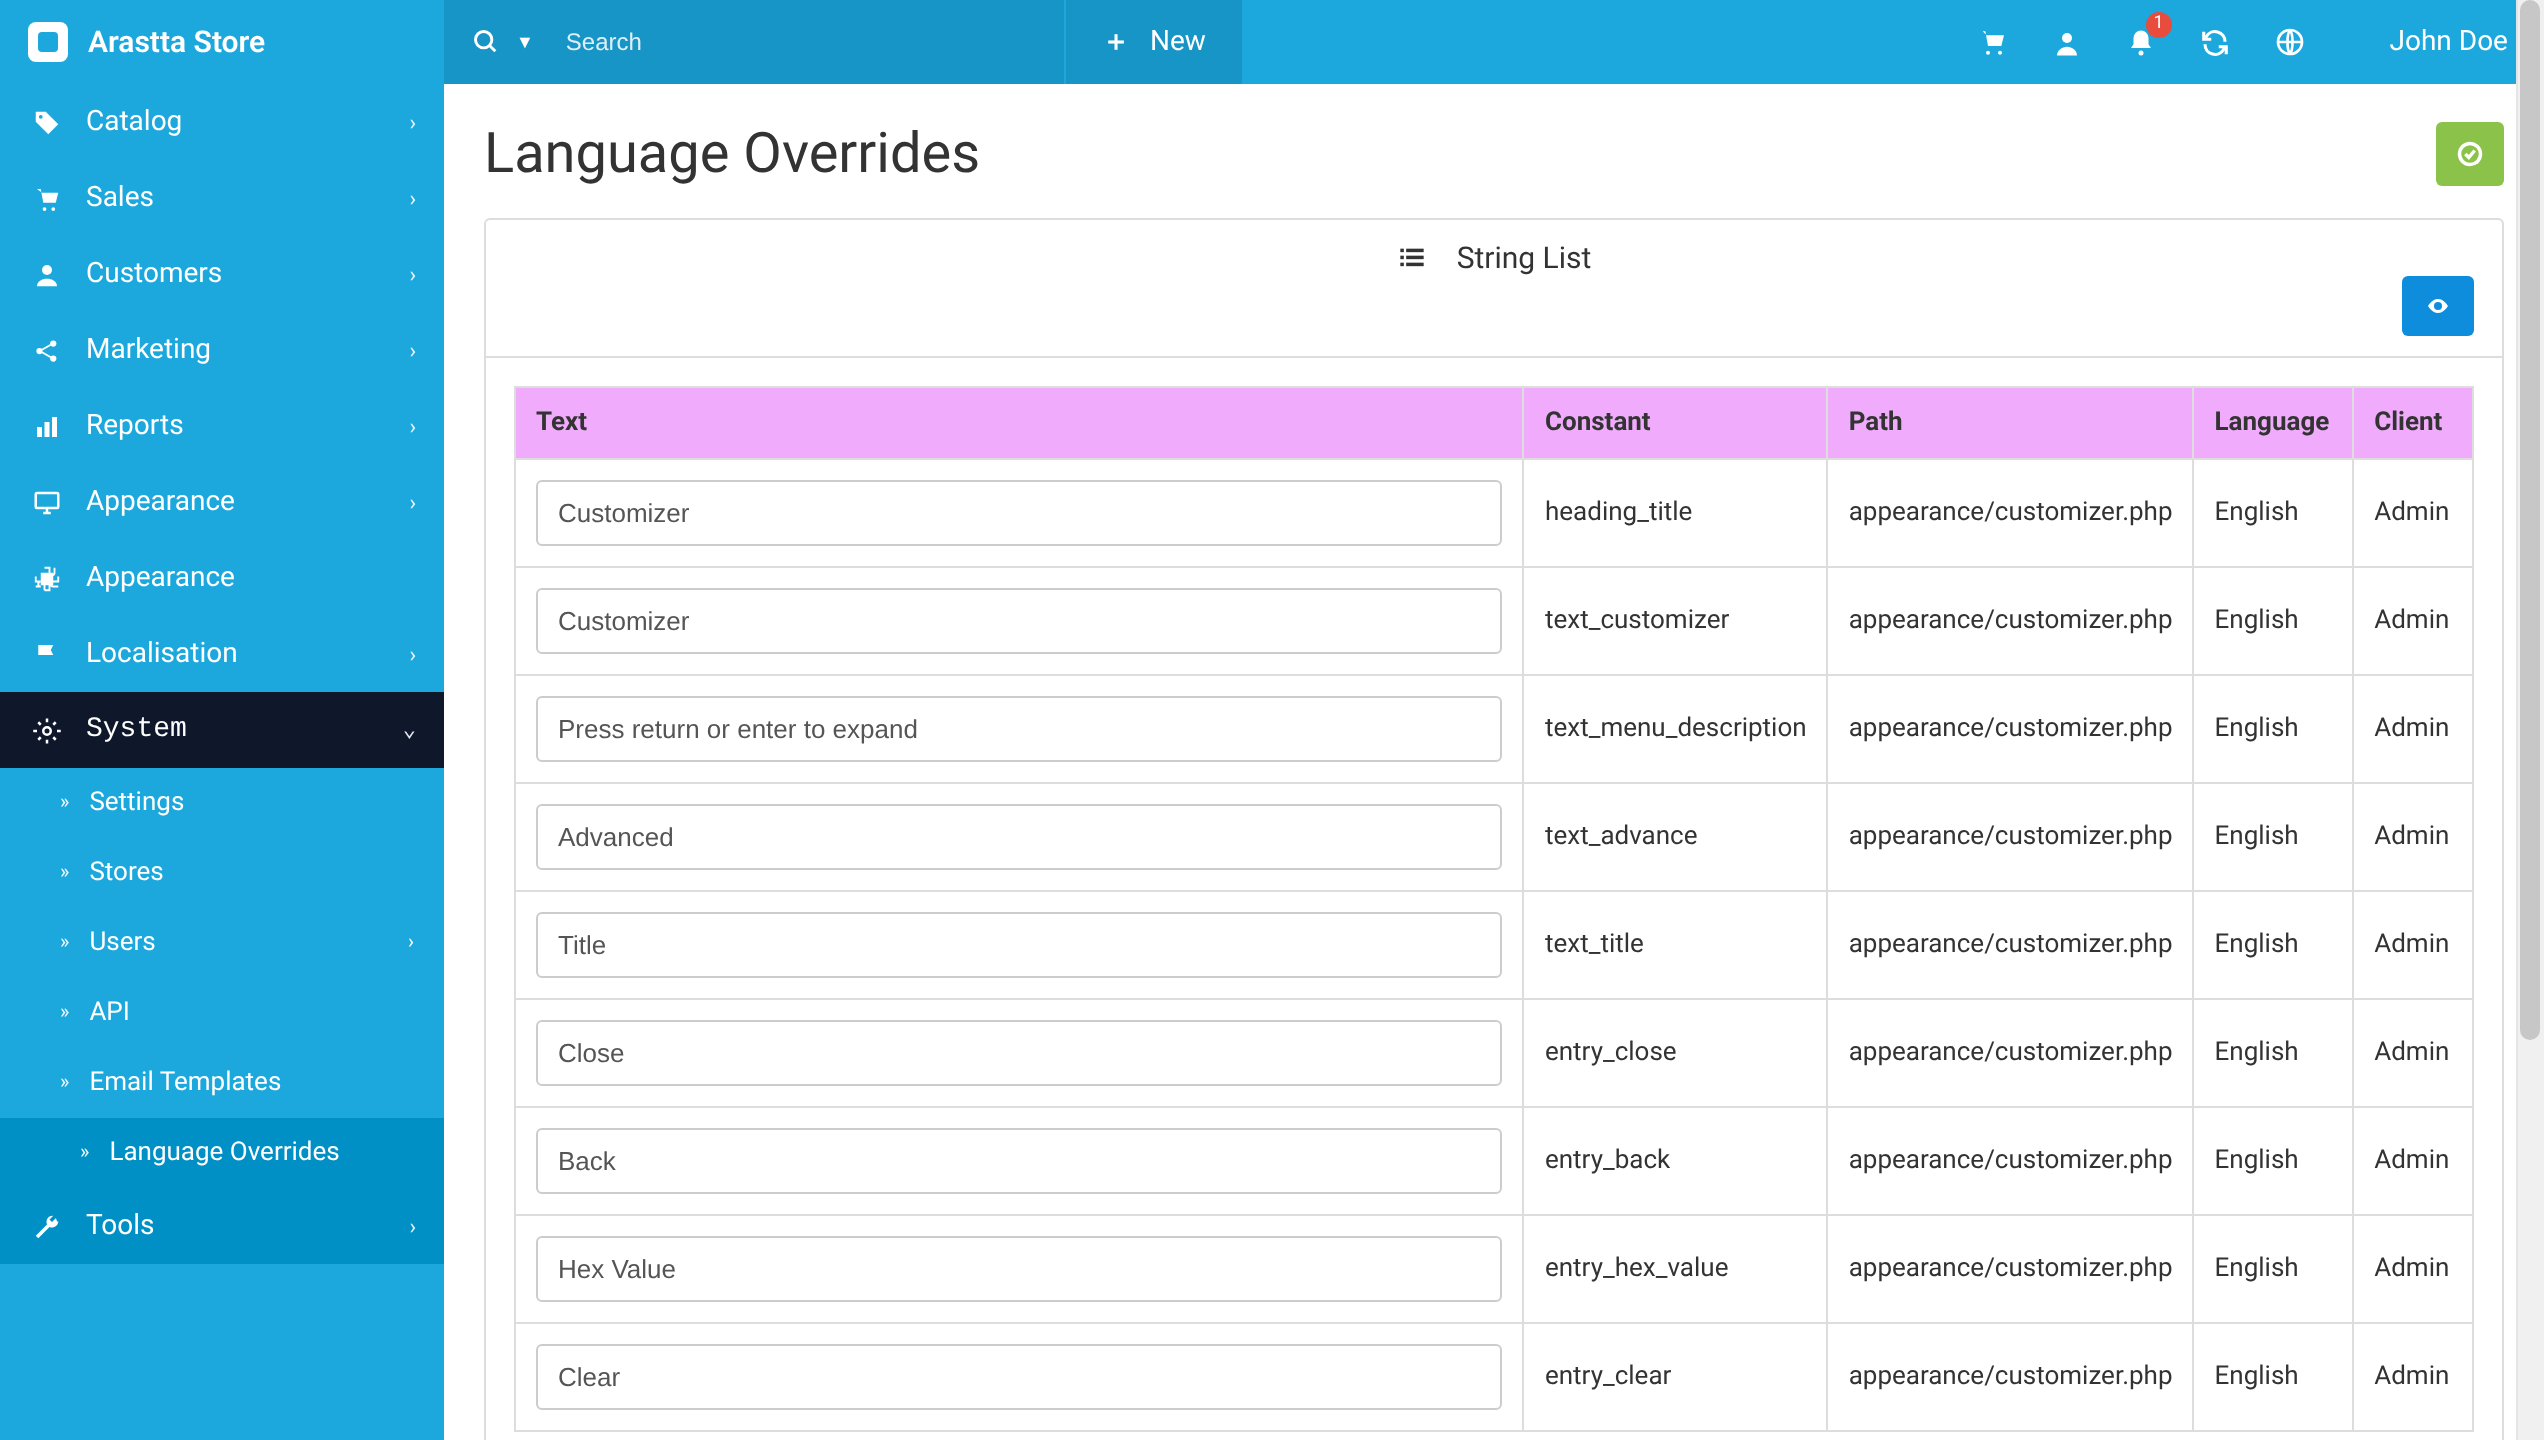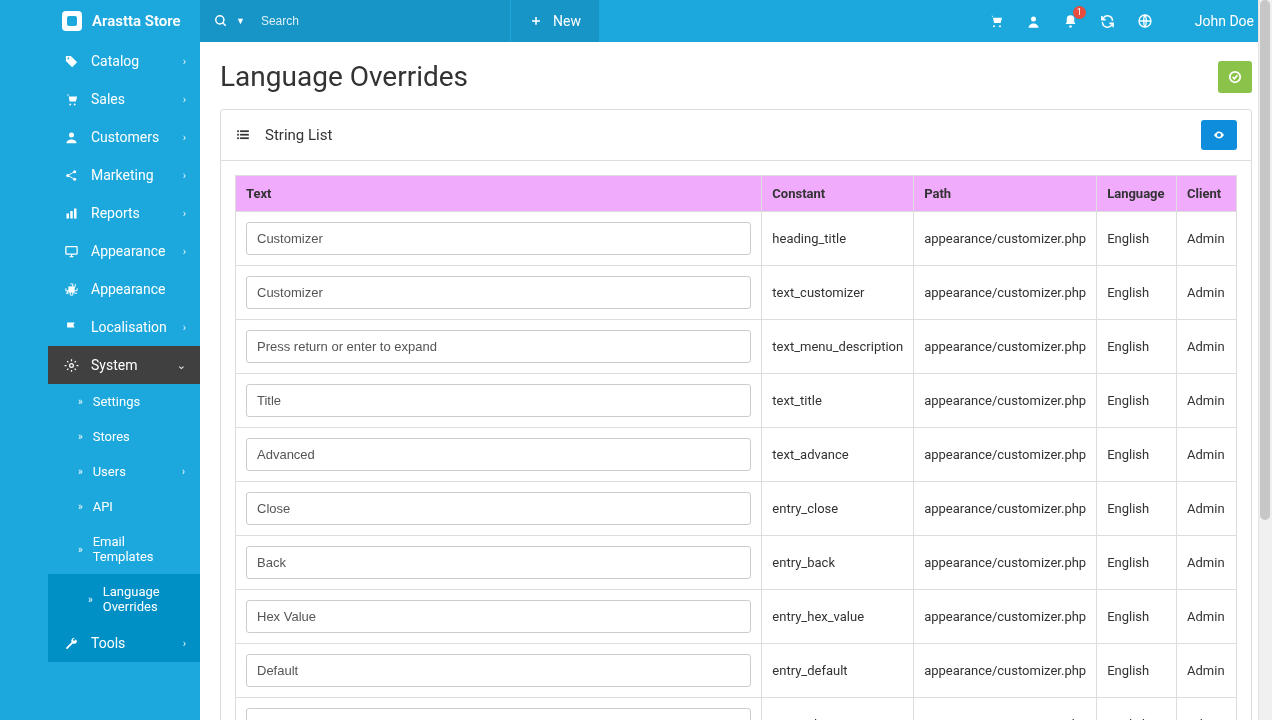--- a/index.html
+++ b/index.html
@@ -1,28 +1,28 @@
 <!DOCTYPE html>
 <html><head>
 <meta charset="utf-8">
 <style>
 * { margin: 0; padding: 0; box-sizing: border-box; }
 body { font-family: -apple-system, BlinkMacSystemFont, "Segoe UI", Roboto, "Helvetica Neue", Arial, sans-serif; font-size: 13px; color: #333; background: #fff; overflow: hidden; }
 .app { display: flex; height: 720px; width: 1272px; }
 
 
-.sidebar { width: 200px; background: #1ca8dd; color: #fff; flex-shrink: 0; display: flex; flex-direction: column; padding-left: 48px; }
+.sidebar { width: 222px; background: #1ca8dd; color: #fff; flex-shrink: 0; display: flex; flex-direction: column; }
 .brand { display: flex; align-items: center; height: 42px; padding: 0 14px; font-size: 15px; font-weight: 600; }
 .brand-icon { width: 20px; height: 20px; margin-right: 10px; background: #fff; border-radius: 4px; position: relative; }
 .brand-icon::after { content: ''; position: absolute; top: 5px; left: 5px; width: 10px; height: 10px; background: #1ca8dd; border-radius: 2px; }
 .nav { list-style: none; flex: 1; overflow-y: auto; }
 .nav-item { display: flex; align-items: center; padding: 11px 15px; font-size: 14px; cursor: pointer; position: relative; }
 .nav-item .icon { width: 16px; margin-right: 12px; display: inline-flex; justify-content: center; }
 .nav-item .chev { position: absolute; right: 14px; font-size: 11px; opacity: .9; }
-.nav-item.active { background: #404040; }
+.nav-item.active { background: #0f172a; font-family: Liberation Mono, monospace; }
 .subnav { list-style: none; background: #1ca8dd; }
 .sub-item { display: flex; align-items: center; padding: 10px 15px 10px 30px; font-size: 13px; cursor: pointer; }
 .sub-item .dchev { font-size: 10px; margin-right: 10px; opacity: .95; }
 .sub-item .chev { margin-left: auto; font-size: 10px; }
 .sub-item.current { background: #0090c5; padding-left: 40px; }
 .nav-item.tools { background: #0090c5; }
 
 
 .main { flex: 1; display: flex; flex-direction: column; background: #fff; }
 .topbar { height: 42px; background: #1ca8dd; display: flex; align-items: center; color: #fff; }
@@ -38,21 +38,21 @@
 .badge { position: absolute; top: -8px; right: -8px; background: #e74c3c; color: #fff; font-size: 9px; min-width: 13px; height: 13px; border-radius: 7px; display: flex; align-items: center; justify-content: center; padding: 0 3px; }
 .username { font-size: 14px; margin-left: 20px; }
 
 
 .content { flex: 1; padding: 18px 20px; overflow-y: auto; background: #fff; }
 .page-head { display: flex; align-items: center; margin-bottom: 16px; }
 .page-title { font-size: 28px; font-weight: 400; color: #333; }
 .apply-btn { margin-left: auto; background: #8bc34a; border-radius: 3px; width: 34px; height: 32px; display: flex; align-items: center; justify-content: center; color: #fff; cursor: pointer; }
 
 .panel { border: 1px solid #ddd; border-radius: 3px; background: #fff; }
-.panel-head { display: flex; align-items: center; padding: 10px 14px; border-bottom: 1px solid #ddd; }
+.panel-head { display: flex; align-items: center; padding: 10px 14px; border-bottom: 1px solid #ddd; flex-direction: column; }
 .panel-title { font-size: 15px; color: #333; display: flex; align-items: center; }
 .panel-title .listicon { margin-right: 14px; font-size: 15px; }
 .eye-btn { margin-left: auto; background: #0d8ddb; border-radius: 3px; width: 36px; height: 30px; display: flex; align-items: center; justify-content: center; color: #fff; cursor: pointer; font-size: 15px; }
 
 .panel-body { padding: 14px; }
 table.tbl { width: 100%; border-collapse: collapse; border: 1px solid #ddd; }
 .tbl th, .tbl td { border: 1px solid #ddd; padding: 10px 10px; text-align: left; font-size: 13px; vertical-align: middle; }
 .tbl th { font-weight: 700; background: #f0abfc; }
 .tbl td { color: #333; }
 .tinput { width: 100%; border: 1px solid #ccc; border-radius: 3px; padding: 8px 10px; font-size: 13px; color: #555; background: #fff; }
@@ -322,57 +322,50 @@
     <td>Admin</td>
                 </tr>
                 <tr>
     <td class="col-text"><input class="tinput" value="Press return or enter to expand" style=""></td>
     <td>text_menu_description</td>
     <td>appearance/customizer.php</td>
     <td>English</td>
     <td>Admin</td>
                 </tr>
                 <tr>
+    <td class="col-text"><input class="tinput" value="Advanced" style=""></td>
+    <td>text_advance</td>
+    <td>appearance/customizer.php</td>
+    <td>English</td>
+    <td>Admin</td>
+                </tr>
+                <tr>
     <td class="col-text"><input class="tinput" value="Title" style=""></td>
     <td>text_title</td>
     <td>appearance/customizer.php</td>
     <td>English</td>
     <td>Admin</td>
                 </tr>
                 <tr>
-    <td class="col-text"><input class="tinput" value="Advanced" style=""></td>
-    <td>text_advance</td>
-    <td>appearance/customizer.php</td>
-    <td>English</td>
-    <td>Admin</td>
-                </tr>
-                <tr>
     <td class="col-text"><input class="tinput" value="Close" style=""></td>
     <td>entry_close</td>
     <td>appearance/customizer.php</td>
     <td>English</td>
     <td>Admin</td>
                 </tr>
                 <tr>
     <td class="col-text"><input class="tinput" value="Back" style=""></td>
     <td>entry_back</td>
     <td>appearance/customizer.php</td>
     <td>English</td>
     <td>Admin</td>
                 </tr>
                 <tr>
     <td class="col-text"><input class="tinput" value="Hex Value" style=""></td>
     <td>entry_hex_value</td>
-    <td>appearance/customizer.php</td>
-    <td>English</td>
-    <td>Admin</td>
-                </tr>
-                <tr>
-    <td class="col-text"><input class="tinput" value="Default" style=""></td>
-    <td>entry_default</td>
     <td>appearance/customizer.php</td>
     <td>English</td>
     <td>Admin</td>
                 </tr>
                 <tr>
     <td class="col-text"><input class="tinput" value="Clear" style=""></td>
     <td>entry_clear</td>
     <td>appearance/customizer.php</td>
     <td>English</td>
     <td>Admin</td>

